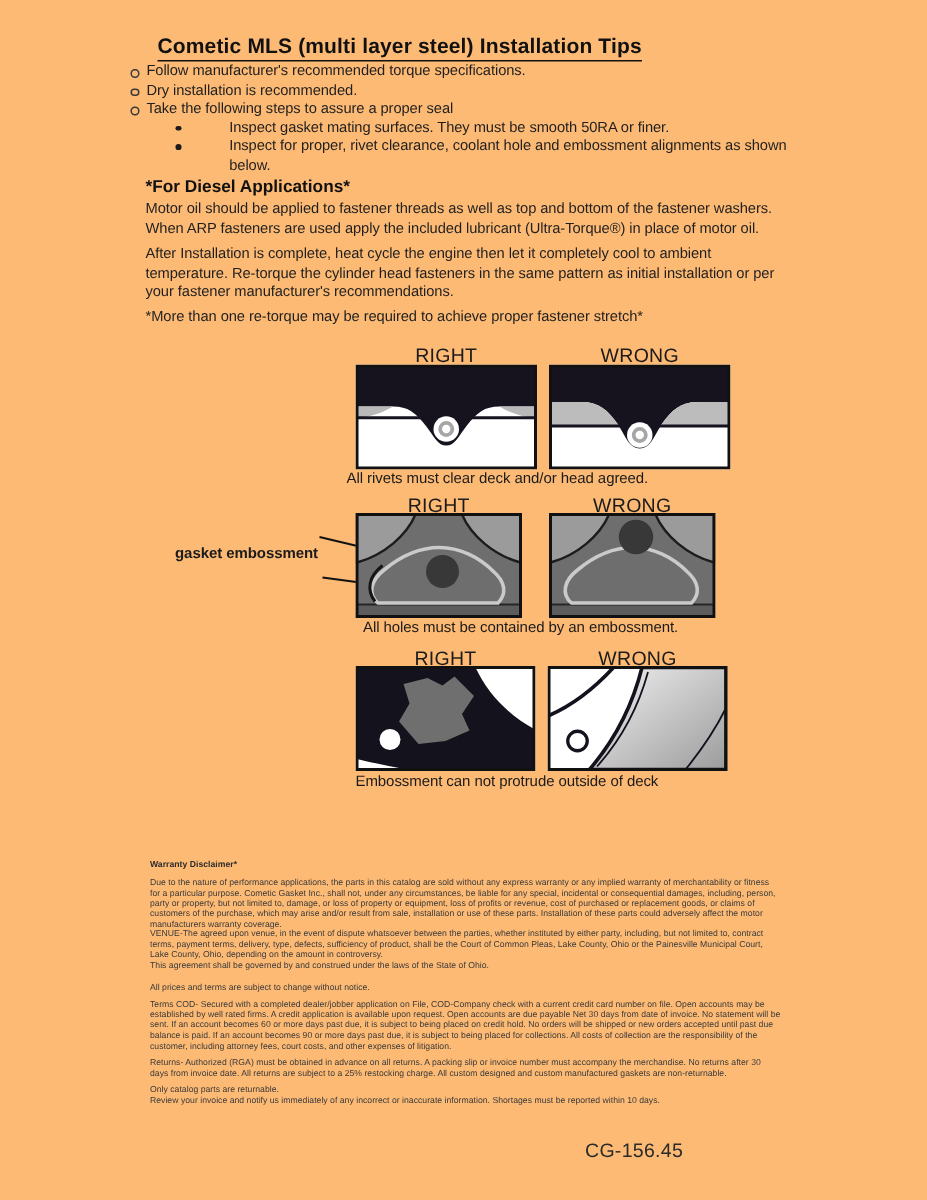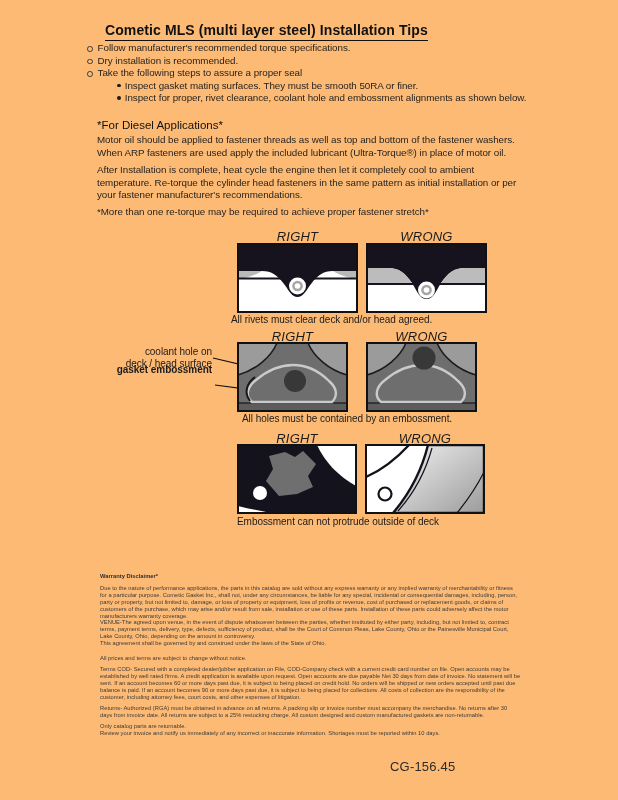--- a/index.html
+++ b/index.html
@@ -6,26 +6,26 @@
   .page{position:relative;width:618px;height:800px;background:#fdba74;overflow:hidden;
         font-family:"Liberation Sans","DejaVu Sans",sans-serif;color:#1f1f1f;}
   .abs{position:absolute;}
   .title{left:105px;top:22px;font-size:14px;font-weight:bold;color:#111;
          border-bottom:1.6px solid #111;padding-bottom:2px;letter-spacing:0.1px;}
   .body-txt{font-size:9.8px;line-height:12.5px;letter-spacing:-0.05px;color:#1f1f1f;}
   .bullets{left:87px;top:42px;width:440px;}
   .b-row{display:flex;align-items:flex-start;}
   .b-dot{flex:0 0 auto;width:3.6px;height:3.6px;border:1px solid #3a3a3a;border-radius:50%;
          margin:4px 5px 0 0;}
-  .sb-row{display:flex;align-items:flex-start;margin-left:30px;}
+  .sb-row{display:flex;align-items:flex-start;margin-left:30px;gap:28px;}
   .sb-dot{flex:0 0 auto;width:3.8px;height:3.8px;background:#1b1b1b;border-radius:50%;
           margin:4px 4px 0 0;}
-  .h2{left:97px;top:119px;font-size:11.5px;font-weight:normal;color:#111;}
+  .h2{left:97px;top:119px;font-size:11.5px;font-weight:bold;color:#111;}
   .para{left:97px;width:424px;}
-  .dw-label{font-size:13px;color:#1b1b1b;text-align:center;letter-spacing:0.2px;font-style:italic;}
+  .dw-label{font-size:13px;color:#1b1b1b;text-align:center;letter-spacing:0.2px;}
   .caption{font-size:10px;color:#1b1b1b;letter-spacing:-0.05px;}
   .callout{font-size:10px;color:#1b1b1b;text-align:right;line-height:12px;letter-spacing:-0.05px;}
   .tiny{left:100px;width:584px;font-size:8px;line-height:9.7px;color:#3a3a3a;
         transform:scale(0.72);transform-origin:0 0;letter-spacing:0.02px;}
   .tiny-b{font-weight:bold;color:#2c2c2c;}
   .footer{left:390px;top:759px;font-size:13px;color:#2b2b2b;letter-spacing:0.2px;}
   svg{display:block;}
 </style>
 </head>
 <body>
@@ -87,24 +87,20 @@
     <circle cx="60.5" cy="47" r="5.3" fill="#a6a6a6"></circle>
     <circle cx="60.5" cy="47" r="2.8" fill="#ffffff"></circle>
     <rect x="1" y="1" width="119" height="68" fill="none" stroke="#111111" stroke-width="2"></rect>
   </svg>
 
   <div class="abs caption" style="left:231px;top:314px;">All rivets must clear deck and/or head agreed.</div>
 
   <div class="abs dw-label" style="left:237px;top:329px;width:111px;">RIGHT</div>
   <div class="abs dw-label" style="left:366px;top:329px;width:111px;">WRONG</div>
 
-  <div class="abs callout" style="left:96px;top:346px;width:116px;">
-    <div>coolant hole on</div>
-    <div>deck / head surface</div>
-  </div>
   <div class="abs callout" style="left:88px;top:364px;width:124px;font-weight:bold;">gasket embossment</div>
 
   <svg class="abs" style="left:205px;top:350px;" width="100" height="50" viewBox="0 0 100 50">
     <line x1="8" y1="8" x2="92" y2="28" stroke="#111111" stroke-width="1.2"></line>
     <line x1="10" y1="35" x2="55" y2="41" stroke="#111111" stroke-width="1.2"></line>
   </svg>
 
   <svg class="abs" style="left:237px;top:342px;" width="111" height="70" viewBox="0 0 111 70">
     <rect width="111" height="70" fill="#6e6e6e"></rect>
     <path d="M1,1 H40 C34,15 19,28 1,33 Z" fill="#9b9b9b" stroke="#1c1c1c" stroke-width="1.6"></path>

